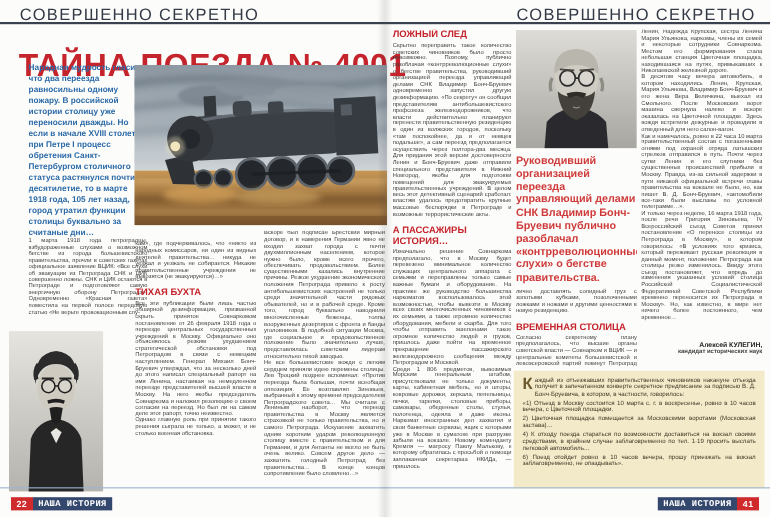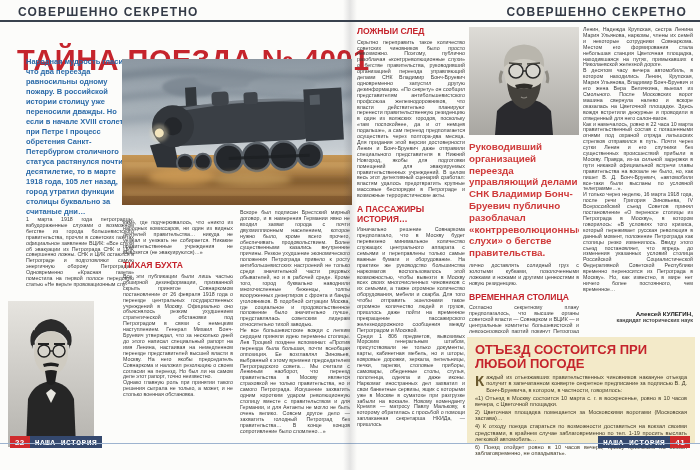--- a/index.html
+++ b/index.html
@@ -3,21 +3,21 @@
 <meta charset="utf-8">
 <style>
   html,body{margin:0;padding:0;}
   body{width:700px;height:470px;background:#e9e9e7;font-family:"Liberation Sans",sans-serif;}
   .spread{position:relative;width:700px;height:470px;background:#fcfcfa;overflow:hidden;}
   .page{position:absolute;top:0;height:470px;width:350px;}
   .page-left{left:0;}
   .page-right{left:350px;}
   .gutter{position:absolute;left:343px;top:0;width:14px;height:470px;
     background:linear-gradient(to right,rgba(0,0,0,0) 0%,rgba(60,60,70,.13) 50%,rgba(0,0,0,0) 100%);pointer-events:none;}
-  .stamp{position:absolute;top:5px;font-size:12px;font-weight:700;letter-spacing:1.2px;color:#343b47;}
+  .stamp{position:absolute;top:5px;font-size:15px;font-weight:400;letter-spacing:1.2px;color:#343b47;}
   .stamp-l{left:18px;}
   .stamp-r{right:13px;}
   .rule{position:absolute;top:20px;left:0;width:350px;height:2px;background:#39424e;}
   .title{position:absolute;left:17px;top:26px;width:326px;font-size:29px;line-height:30px;font-weight:bold;color:#c5242c;letter-spacing:.5px;white-space:nowrap;}
   .col{position:absolute;overflow:hidden;}
   .body-txt{font-size:5.3px;line-height:5.9px;color:#3b3b3b;text-align:justify;white-space:pre-line;}
   .intro-txt{font-size:7.5px;line-height:10px;font-weight:bold;color:#2b6aa8;}
   .h-blue{font-size:8.2px;line-height:9.8px;font-weight:bold;color:#1b3f7d;margin:8px 0 4px;}
   .h-red{font-size:8.6px;line-height:9.6px;font-weight:bold;color:#c5242c;margin:6px 0 3px;}
   .pull-quote{font-size:9.2px;line-height:11.6px;font-weight:bold;color:#cf3a3a;text-align:left;}
@@ -27,21 +27,21 @@
   .img-frame svg{display:block;width:100%;height:100%;}
   .author{margin-top:5px;text-align:right;}
   .author .a-name{font-size:6.2px;font-weight:bold;color:#222;}
   .author .a-title{font-size:5.4px;font-weight:bold;color:#444;}
   .side-box{position:absolute;left:117px;top:337px;width:228px;height:107px;background:#f3eac9;box-sizing:border-box;padding:6px 8px;}
   .side-box .bx-title{font-size:13px;line-height:14px;font-weight:bold;color:#c5242c;margin-bottom:3px;}
   .bx-body{font-size:5.6px;line-height:6.4px;color:#413a28;text-align:justify;}
   .bx-line{margin-top:1.5px;}
   .dropcap{float:left;font-size:15px;line-height:13px;font-weight:bold;color:#6b5a2f;margin:0 2px 0 0;}
   .foot-hairline{position:absolute;left:0;top:443px;width:700px;height:1px;background:#9db3cf;}
-  .footer{position:absolute;top:436px;height:12px;display:flex;align-items:center;}
+  .footer{position:absolute;top:452px;height:12px;display:flex;align-items:center;}
   .footer .fbox{height:12px;display:flex;align-items:center;padding:0 5px;font-size:8px;font-weight:bold;color:#fff;letter-spacing:.4px;}
   .fbox.red{background:#cf2b2d;}
   .fbox.navy{background:#34486e;font-family:Liberation Mono, monospace;}
   .footer-l{left:10px;}
   .footer-r{right:10px;}
 </style>
 </head>
 <body>
 
 <div class="spread">
@@ -208,21 +208,20 @@
 В десятом часу вечера автомобиль, в котором находились Ленин, Крупская, Мария Ульянова, Владимир Бонч-Бруевич и его жена Вера Величкина, выехал из Смольного. После Московских ворот машина свернула налево и вскоре оказалась на Цветочной площадке. Здесь вождя встретили дежурные и проводили в отведенный для него салон-вагон.
 Как и намечалось, ровно в 22 часа 10 марта правительственный состав с погашенными огнями под охраной отряда латышских стрелков отправился в путь. Почти через сутки Ленин и его спутники без существенных происшествий прибыли в Москву. Правда, из-за сильной задержки в пути никакой официальной встречи главы правительства на вокзале не было, но, как пишет В. Д. Бонч-Бруевич, «автомобили все-таки были высланы по условной телеграмме…».
 И только через неделю, 16 марта 1918 года, после речи Григория Зиновьева, IV Всероссийский съезд Советов принял постановление «О переносе столицы из Петрограда в Москву», в котором говорилось: «В условиях того кризиса, который переживает русская революция в данный момент, положение Петрограда как столицы резко изменилось. Ввиду этого съезд постановляет, что впредь до изменения указанных условий столица Российской Социалистической Федеративной Советской Республики временно переносится из Петрограда в Москву». Но, как известно, в мире нет ничего более постоянного, чем временное…</div>
       <div class="author">
         <div class="a-name">Алексей КУЛЕГИН,</div>
         <div class="a-title">кандидат исторических наук</div>
       </div>
     </div>
 
     <div class="side-box">
-      <div class="bx-title">ОТЪЕЗД СОСТОИТСЯ ПРИ ЛЮБОЙ ПОГОДЕ</div>
       <div class="bx-body">
         <span class="dropcap">К</span><span>аждый из отъезжавших правительственных чиновников накануне отъезда получит в запечатанном конверте секретное предписание за подписью В. Д. Бонч-Бруевича, в котором, в частности, говорилось:</span>
         <div class="bx-line">«1) Отъезд в Москву состоится 10 марта с. г. в воскресенье, ровно в 10 часов вечера, с Цветочной площадки.</div>
         <div class="bx-line">2) Цветочная площадка помещается за Московскими воротами (Московская застава)…</div>
         <div class="bx-line">4) К отходу поезда стараться по возможности доставиться на вокзал своими средствами, в крайнем случае заблаговременно по тел. 1-19 просить выслать легковой автомобиль…</div>
         <div class="bx-line">6) Поезд отойдет ровно в 10 часов вечера, прошу приезжать на вокзал заблаговременно, не опаздывать».</div>
       </div>
     </div>
 
     <div class="footer footer-r">

